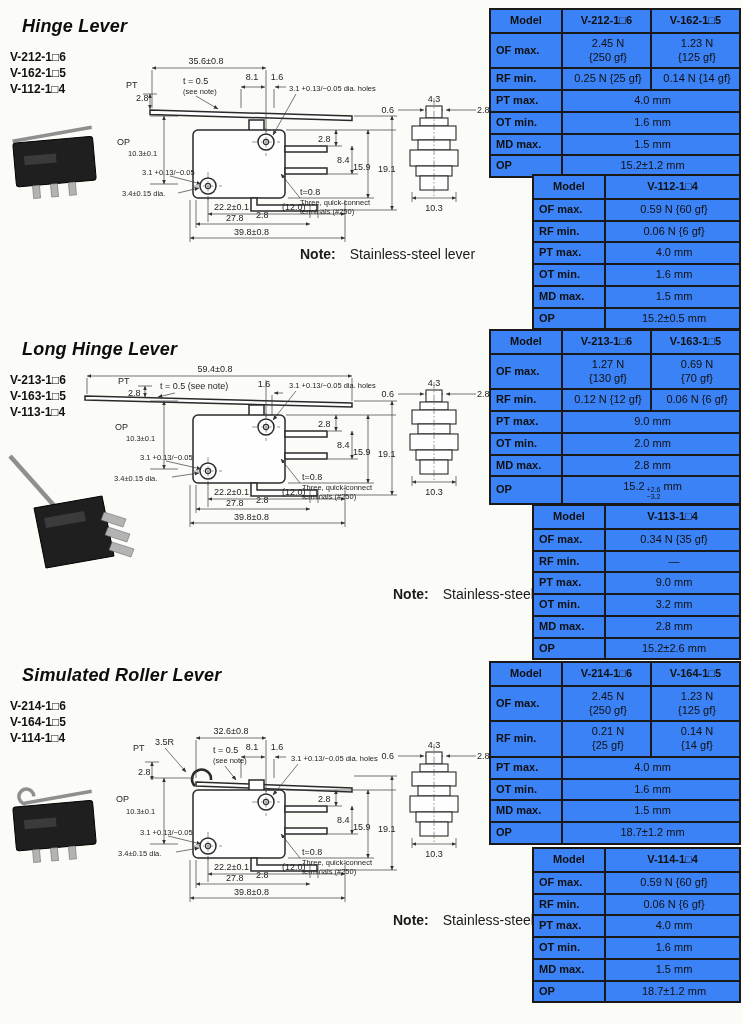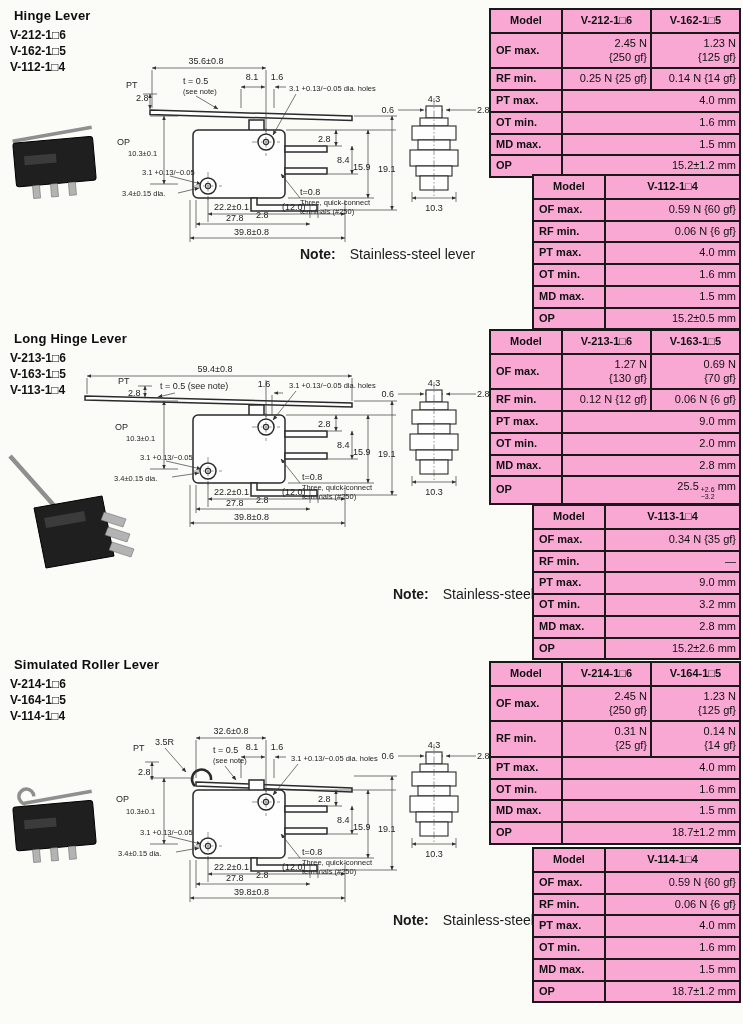--- a/index.html
+++ b/index.html
@@ -1,29 +1,29 @@
 <!DOCTYPE html>
 <html><head>
 <meta charset="utf-8">
 <style>
   html,body{margin:0;padding:0;}
   body{width:743px;height:1024px;position:relative;background:#fbfbf8;font-family:"Liberation Sans",sans-serif;overflow:hidden;}
   .shead{position:absolute;left:10px;color:#0d0d0d;}
-  .shead h2{margin:4px;font-size:13px;font-weight:bold;letter-spacing:.2px;}
+  .shead h2{margin:12px;font-size:18px;font-weight:bold;letter-spacing:.2px;font-style:italic;}
   .models{margin-top:3px;}
   .models div{font-weight:bold;font-size:12px;line-height:16px;color:#111;}
   .note{position:absolute;font-size:14px;color:#1a1a1a;white-space:nowrap;}
   .note b{margin-right:14px;}
   .tblwrap{position:absolute;}
-  .tblwrap table{border-collapse:collapse;width:100%;table-layout:fixed;background:#f9a8d4;}
+  .tblwrap table{border-collapse:collapse;width:100%;table-layout:fixed;background:#3b82f6;}
   .tblwrap th,.tblwrap td{border:2px solid #191919;font-size:11px;line-height:1.25;color:#101010;vertical-align:middle;}
   .tblwrap th{font-weight:bold;text-align:center;padding:4px 2px;font-family:"Liberation Sans",sans-serif;}
   .tblwrap th.rl{text-align:left;padding:3px 0 3px 5px;}
   .tblwrap tr > :first-child{width:66px;}
-  .tblwrap td{padding:3px 3px 3px 6px;text-align:right;white-space:pre-line;margin-left:40px;}
+  .tblwrap td{padding:3px 3px 3px 6px;text-align:center;white-space:pre-line;margin-left:40px;}
   .tol{display:inline-flex;flex-direction:column;font-size:7px;line-height:7px;vertical-align:-2px;margin-left:2px;}
   svg{position:absolute;left:0;overflow:visible;}
   svg text{font-family:"Liberation Sans",sans-serif;font-size:9px;fill:#1e1e1e;}
   svg text.s{font-size:7.5px;}
   svg text.m{text-anchor:middle;}
   svg text.e{text-anchor:end;}
   .outline{fill:#fefefe;stroke:#2a2a2a;stroke-width:1.5;}
   .thin{fill:#fefefe;stroke:#2a2a2a;stroke-width:1.1;}
   .dim{stroke:#3c3c3c;stroke-width:.7;fill:none;}
   .cl{stroke:#555;stroke-width:.6;fill:none;stroke-dasharray:7 2 1.5 2;}
@@ -389,21 +389,21 @@
         <tr>
           <th class="rl">OT min.</th>
           <td colspan="2">2.0 mm</td>
         </tr>
         <tr>
           <th class="rl">MD max.</th>
           <td colspan="2">2.8 mm</td>
         </tr>
         <tr>
           <th class="rl">OP</th>
-          <td colspan="2"><span>25.5</span><span class="tol"><span>+2.6</span><span>−3.2</span></span><span> mm</span></td>
+          <td colspan="2"><span>15.2</span><span class="tol"><span>+2.6</span><span>−3.2</span></span><span> mm</span></td>
         </tr>
       </tbody>
     </table>
   </div>
 <div class="tblwrap" style="left:532px;top:504px;width:209px">
     <table>
       <tbody>
         <tr>
           <th>Model</th>
           <th>V-113-1□4</th>
@@ -570,21 +570,21 @@
         </tr>
         <tr>
           <th class="rl">OF max.</th>
           <td>2.45 N
 {250 gf}</td>
           <td>1.23 N
 {125 gf}</td>
         </tr>
         <tr>
           <th class="rl">RF min.</th>
-          <td>0.31 N
+          <td>0.21 N
 {25 gf}</td>
           <td>0.14 N
 {14 gf}</td>
         </tr>
         <tr>
           <th class="rl">PT max.</th>
           <td colspan="2">4.0 mm</td>
         </tr>
         <tr>
           <th class="rl">OT min.</th>

